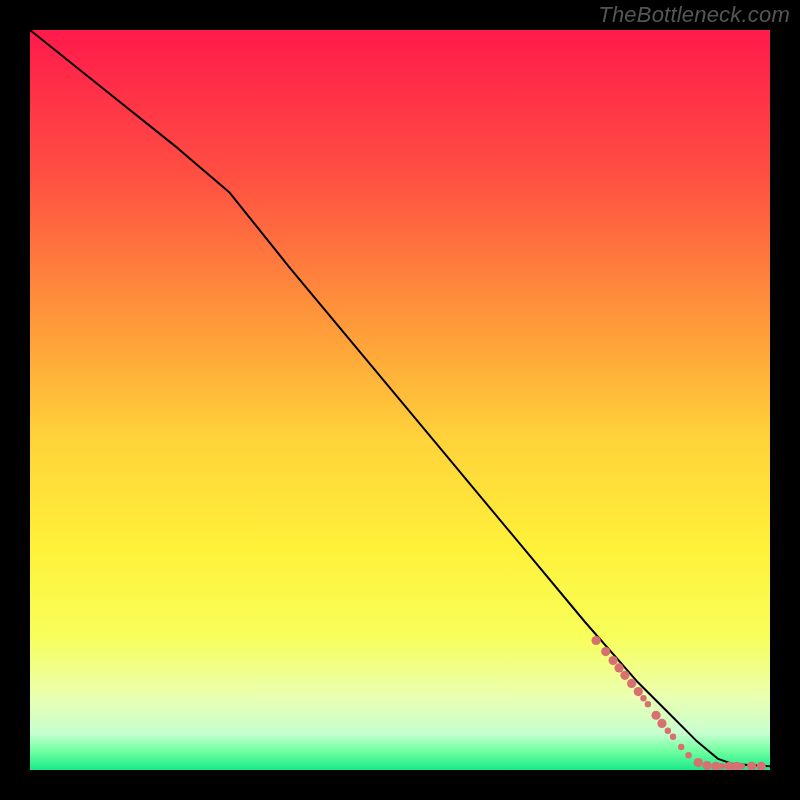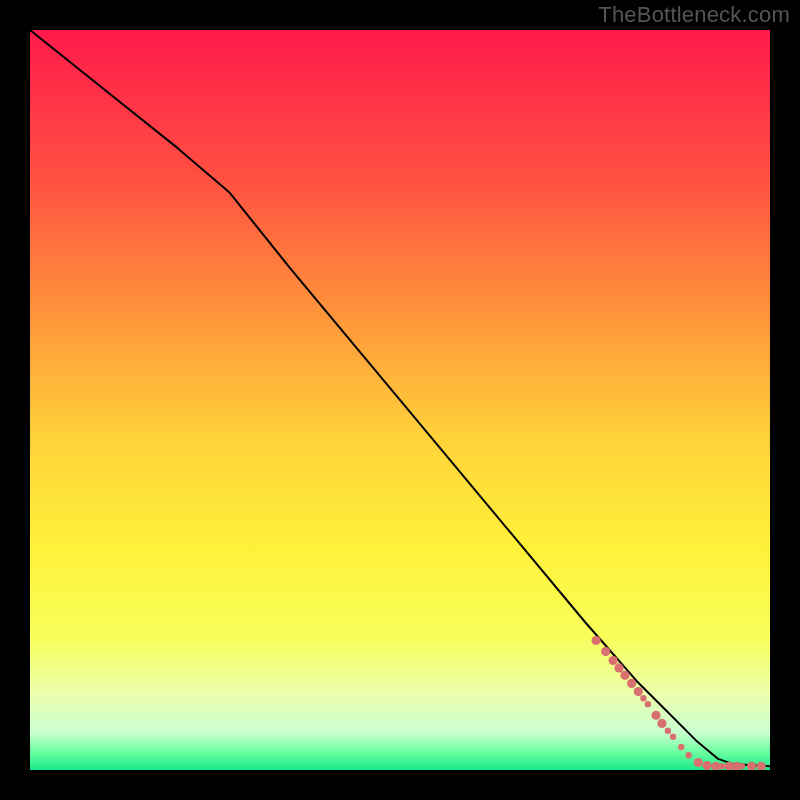--- a/index.html
+++ b/index.html
@@ -8,20 +8,21 @@
     width: 800px;
     height: 800px;
     background: #000;
     font-family: Arial, Helvetica, sans-serif;
     overflow: hidden;
   }
   .container {
     position: relative;
     width: 800px;
     height: 800px;
+    font-style: italic;
   }
   .watermark {
     position: absolute;
     top: 2px;
     right: 10px;
     color: #555;
     font-size: 22px;
     font-weight: 500;
     z-index: 20;
     letter-spacing: 0.2px;

